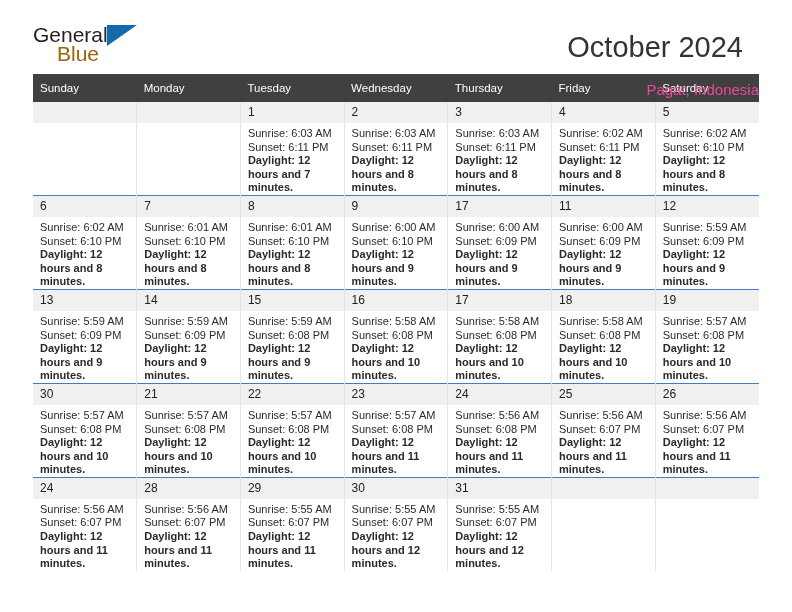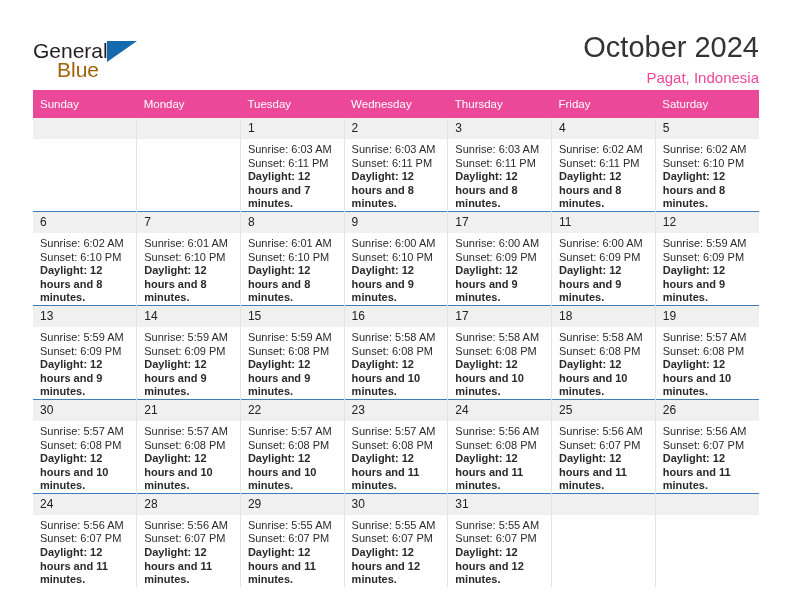--- a/index.html
+++ b/index.html
@@ -12,21 +12,21 @@
     background: #ffffff;
     font-family: "Liberation Sans", sans-serif;
     color: #222222;
     overflow: hidden;
   }
   .page {
     position: relative;
     width: 792px;
     height: 612px;
     box-sizing: border-box;
-    padding: 16px 33px;
+    padding: 0 33px;
   }
 
   
   .masthead {
     position: relative;
     height: 74px;
     display: flex;
     align-items: flex-start;
     justify-content: space-between;
   }
@@ -62,38 +62,38 @@
   }
   .title-block {
     margin-top: 14px;
     text-align: right;
   }
   .cal-title {
     font-size: 29px;
     color: #333333;
     line-height: 34px;
     font-weight: normal;
-    margin: 0;
+    margin: 16px;
   }
   .cal-subtitle {
     font-size: 15px;
     color: #ec4899;
     line-height: 20px;
     margin: 4px 0 0 0;
     font-weight: normal;
   }
 
   
   .calendar {
     width: 726px;
     border-collapse: collapse;
     table-layout: fixed;
   }
   .calendar th {
-    background: #ec4899;
+    background: #404040;
     color: #ffffff;
     font-weight: normal;
     font-size: 11.5px;
     text-align: left;
     padding: 5px 0 5px 7px;
     height: 18px;
     border: none;
   }
   .calendar td {
     vertical-align: top;

